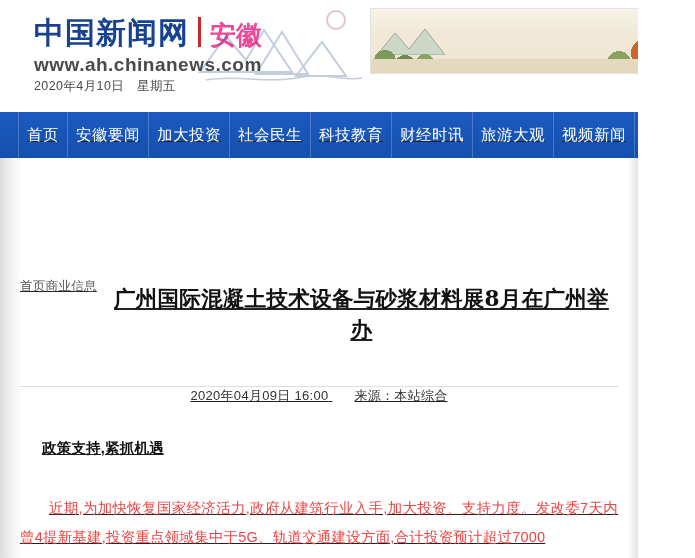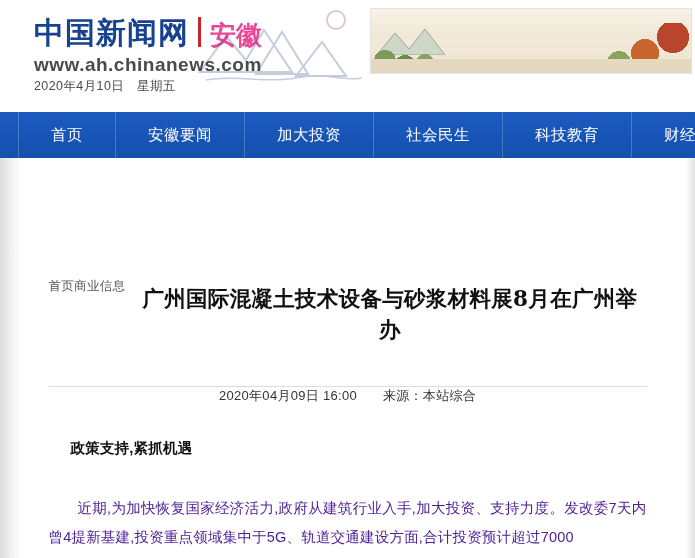--- a/index.html
+++ b/index.html
@@ -9,23 +9,24 @@
   body {
     width: 695px;
     height: 558px;
     overflow: hidden;
     background: #ffffff;
     font-family: "Liberation Sans", sans-serif;
     color: #222;
   }
   #page {
     position: relative;
-    width: 695px;
+    width: 638px;
     height: 558px;
     overflow: hidden;
+    text-decoration: underline;
   }
 
   
   .header {
     position: relative;
     height: 112px;
     background: #ffffff;
     border-bottom: none;
     overflow: hidden;
   }
@@ -157,21 +158,21 @@
     display: flex;
     align-items: stretch;
     padding-left: 18px;
     box-sizing: border-box;
     overflow: hidden;
   }
   .nav-item {
     display: flex;
     align-items: center;
     justify-content: center;
-    padding: 0 32px;
+    padding: 0 8px;
     color: #ffffff;
     font-size: 15.5px;
     letter-spacing: 0.5px;
     white-space: nowrap;
     border-right: 1px solid rgba(255,255,255,0.22);
     cursor: pointer;
   }
   .nav-item:first-child { border-left: 1px solid rgba(255,255,255,0.22); }
 
   
@@ -237,21 +238,21 @@
     margin: 34px 0 0 22px;
     font-size: 14.5px;
     font-weight: bold;
     color: #111;
     letter-spacing: 0.2px;
   }
   .para {
     margin: 36px 0 0 0;
     font-size: 14.5px;
     line-height: 2.0;
-    color: #4c1d95;
+    color: #ef4444;
     text-align: justify;
     text-indent: 2em;
     letter-spacing: 0.2px;
   }
 </style>
 </head>
 <body>
 
 <div id="page">
 

